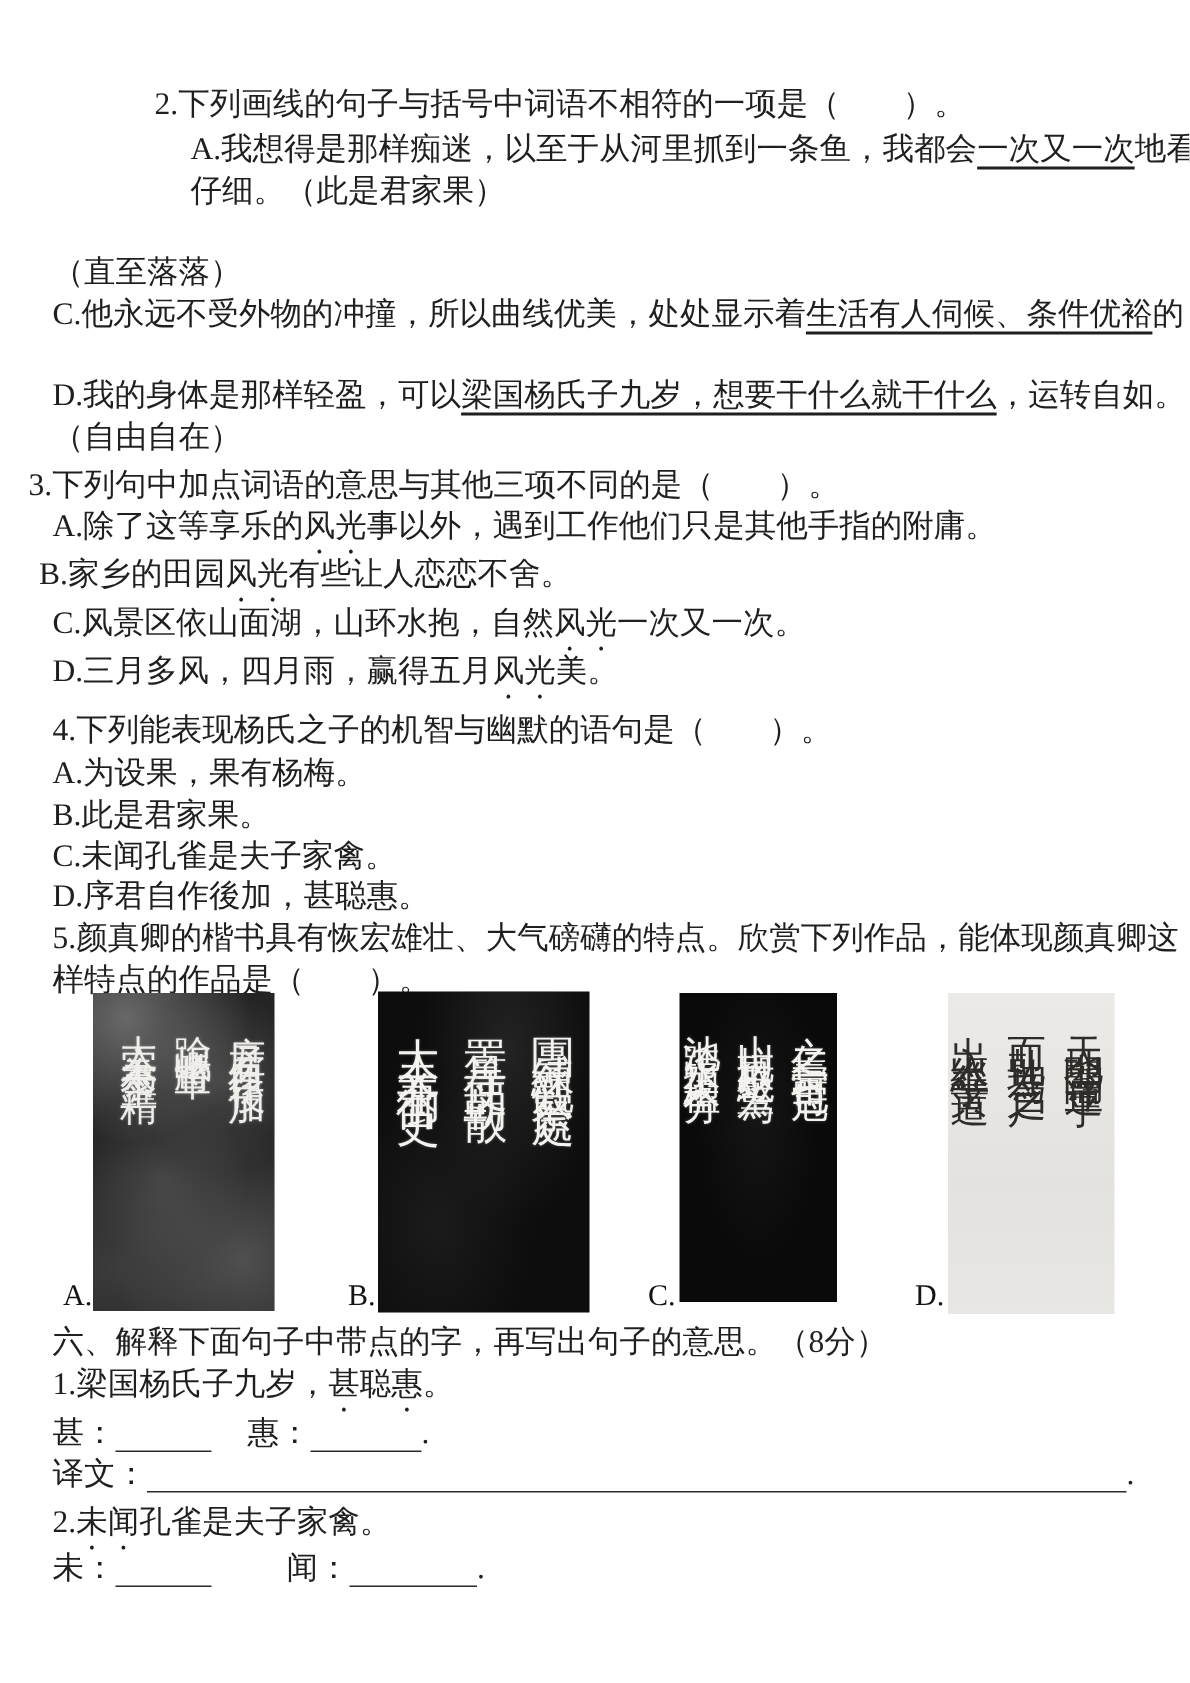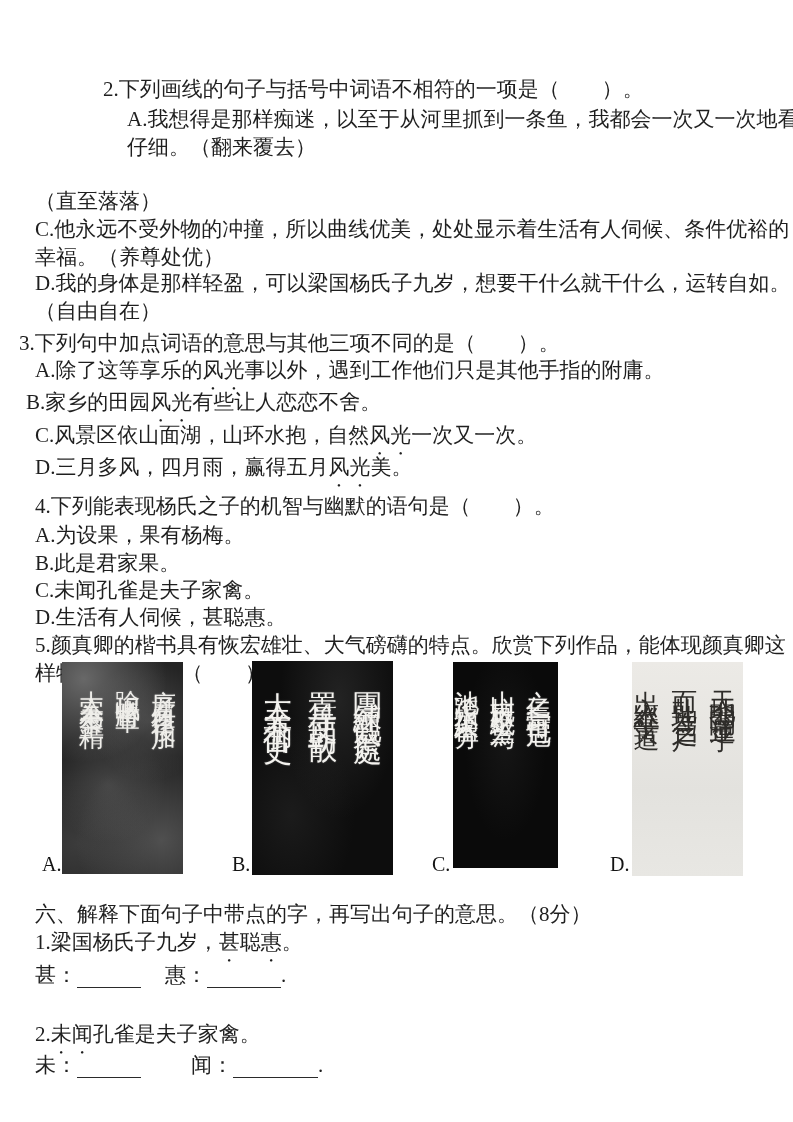--- a/index.html
+++ b/index.html
@@ -3,23 +3,22 @@
 <meta charset="utf-8">
 <style>
   html,body{margin:0;padding:0;background:#ffffff;}
   #page{
     position:relative;width:793px;height:1122px;background:#ffffff;overflow:hidden;
     font-family:"Liberation Serif","DejaVu Serif",serif;color:#1f1f1f;
   }
   .line{
     position:absolute;white-space:nowrap;font-size:21px;line-height:26px;
     color:#1f1f1f;
-    margin-top:20px;
   }
-  .u{text-underline-offset:5px;text-decoration-thickness:1.5px;}
+  .u{text-decoration:underline;text-underline-offset:5px;text-decoration-thickness:1.5px;}
   .d{
     -webkit-text-emphasis:filled dot #1f1f1f;-webkit-text-emphasis-position:under right;
     text-emphasis:filled dot #1f1f1f;text-emphasis-position:under right;
   }
   .blank{
     display:inline-block;border-bottom:1.5px solid #2a2a2a;height:1.1em;vertical-align:-6px;
   }
   .gap24{margin-left:24px;}
   .gap50{margin-left:50px;}
   
@@ -71,38 +70,37 @@
     font-family:"Liberation Serif","DejaVu Serif",serif;
   }
 </style>
 </head>
 <body>
 
 <div id="page">
 
   <div class="line" style="left:103px;top:56px">2.下列画线的句子与括号中词语不相符的一项是（　　）。</div>
   <div class="line" style="left:127px;top:86px"><span>A.我想得是那样痴迷，以至于从河里抓到一条鱼，我都会</span><span class="u">一次又一次</span><span>地看个</span></div>
-  <div class="line" style="left:127px;top:114px">仔细。（翻来覆去）</div>
+  <div class="line" style="left:127px;top:114px">仔细。（此是君家果）</div>
   <div class="line" style="left:35px;top:168px">（直至落落）</div>
   <div class="line" style="left:35px;top:196px"><span>C.他永远不受外物的冲撞，所以曲线优美，处处显示着</span><span class="u">生活有人伺候、条件优裕</span><span>的</span></div>
-  <div class="line" style="left:35px;top:224px">幸福。（养尊处优）</div>
   <div class="line" style="left:35px;top:250px"><span>D.我的身体是那样轻盈，可以</span><span class="u">梁国杨氏子九岁，想要干什么就干什么</span><span>，运转自如。</span></div>
   <div class="line" style="left:35px;top:278px">（自由自在）</div>
 
   <div class="line" style="left:19px;top:310px">3.下列句中加点词语的意思与其他三项不同的是（　　）。</div>
   <div class="line" style="left:35px;top:337px"><span>A.除了这等享乐的</span><span class="d">风光</span><span>事以外，遇到工作他们只是其他手指的附庸。</span></div>
   <div class="line" style="left:26px;top:369px"><span>B.家乡的田园</span><span class="d">风光</span><span>有些让人恋恋不舍。</span></div>
   <div class="line" style="left:35px;top:402px"><span>C.风景区依山面湖，山环水抱，自然</span><span class="d">风光</span><span>一次又一次。</span></div>
   <div class="line" style="left:35px;top:434px"><span>D.三月多风，四月雨，赢得五月</span><span class="d">风光</span><span>美。</span></div>
 
   <div class="line" style="left:35px;top:473px">4.下列能表现杨氏之子的机智与幽默的语句是（　　）。</div>
   <div class="line" style="left:35px;top:502px">A.为设果，果有杨梅。</div>
   <div class="line" style="left:35px;top:530px">B.此是君家果。</div>
   <div class="line" style="left:35px;top:557px">C.未闻孔雀是夫子家禽。</div>
-  <div class="line" style="left:35px;top:584px">D.生活有人伺候，甚聪惠。</div>
+  <div class="line" style="left:35px;top:584px">D.序君自作後加，甚聪惠。</div>
 
   <div class="line" style="left:35px;top:612px">5.颜真卿的楷书具有恢宏雄壮、大气磅礴的特点。欣赏下列作品，能体现颜真卿这</div>
   <div class="line" style="left:35px;top:640px">样特点的作品是（　　）。</div>
 
   <div class="art art-a">
     <div class="col">序君自作後加</div>
     <div class="col">踰岷將軍</div>
     <div class="col">太宗為泰王精</div>
   </div>
   <div class="art art-b">
@@ -125,20 +123,23 @@
   <div class="artlabel" style="left:432px;top:853px">C.</div>
   <div class="artlabel" style="left:610px;top:853px">D.</div>
 
   <div class="line" style="left:35px;top:881px">六、解释下面句子中带点的字，再写出句子的意思。（8分）</div>
   <div class="line" style="left:35px;top:909px"><span>1.梁国杨氏子九岁，</span><span class="d">甚</span><span>聪</span><span class="d">惠</span><span>。</span></div>
 
   <div class="line" style="left:35px;top:942px">
     <span>甚：</span><span class="blank" style="width:64px"></span><span class="gap24">惠：</span><span class="blank" style="width:74px"></span><span>.</span>
   </div>
 
+  <div class="line" style="left:35px;top:969px">
+    <span>译文：</span><span class="blank" style="width:653px"></span><span>.</span>
+  </div>
 
   <div class="line" style="left:35px;top:1001px"><span>2.</span><span class="d">未</span><span class="d">闻</span><span>孔雀是夫子家禽。</span></div>
 
   <div class="line" style="left:35px;top:1032px">
     <span>未：</span><span class="blank" style="width:64px"></span><span class="gap50">闻：</span><span class="blank" style="width:85px"></span><span>.</span>
   </div>
 
 </div>
 
 </body></html>

